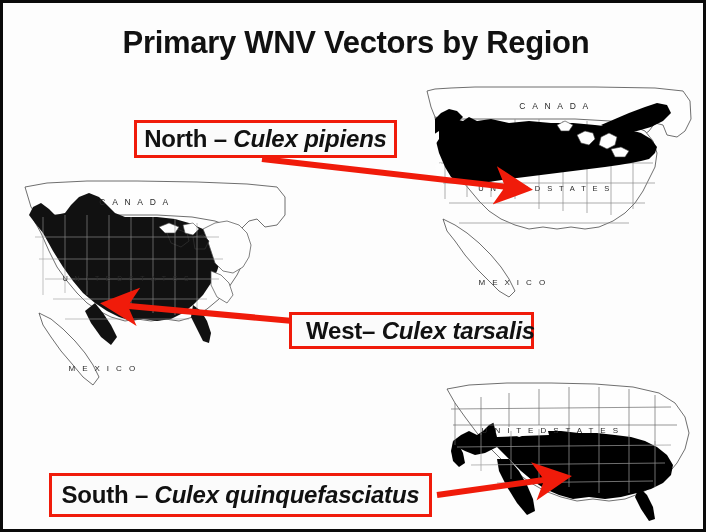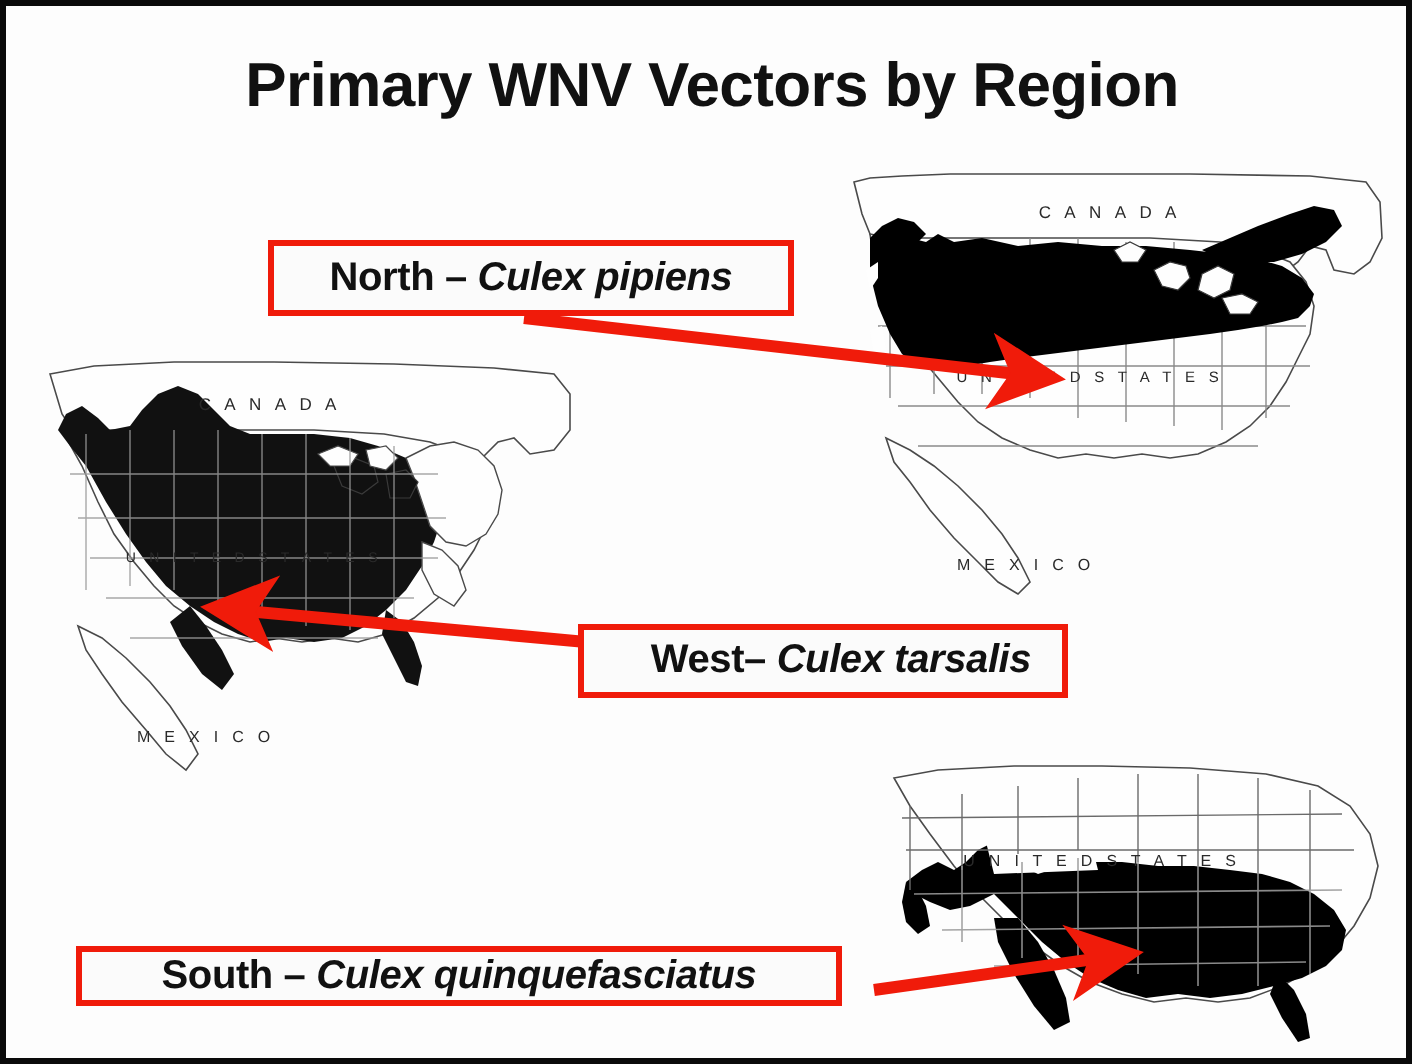--- a/index.html
+++ b/index.html
@@ -39,31 +39,31 @@
     box-sizing: border-box;
     background: #fbfbfb;
     border: 3px solid #f01b0a;
     display: flex;
     align-items: center;
     justify-content: center;
     white-space: nowrap;
     z-index: 40;
   }
   .callout .ctext {
-    font-size: 20px;
+    font-size: 24px;
     font-weight: bold;
     color: #111111;
     letter-spacing: -0.2px;
   }
   .callout .sp-region { font-style: normal; }
   .callout .sp-name { font-style: italic; }
 
   #callout-north { left: 131px; top: 117px; width: 263px; height: 38px; }
   #callout-west  { left: 286px; top: 309px; width: 245px; height: 37px; padding-left: 18px; }
-  #callout-south { left: 35px;  top: 470px; width: 383px; height: 30px; }
+  #callout-south { left: 46px;  top: 470px; width: 383px; height: 44px; }
 
   
   .arrow-layer {
     position: absolute;
     left: 0; top: 0;
     width: 706px; height: 532px;
     z-index: 35;
     pointer-events: none;
   }
 

